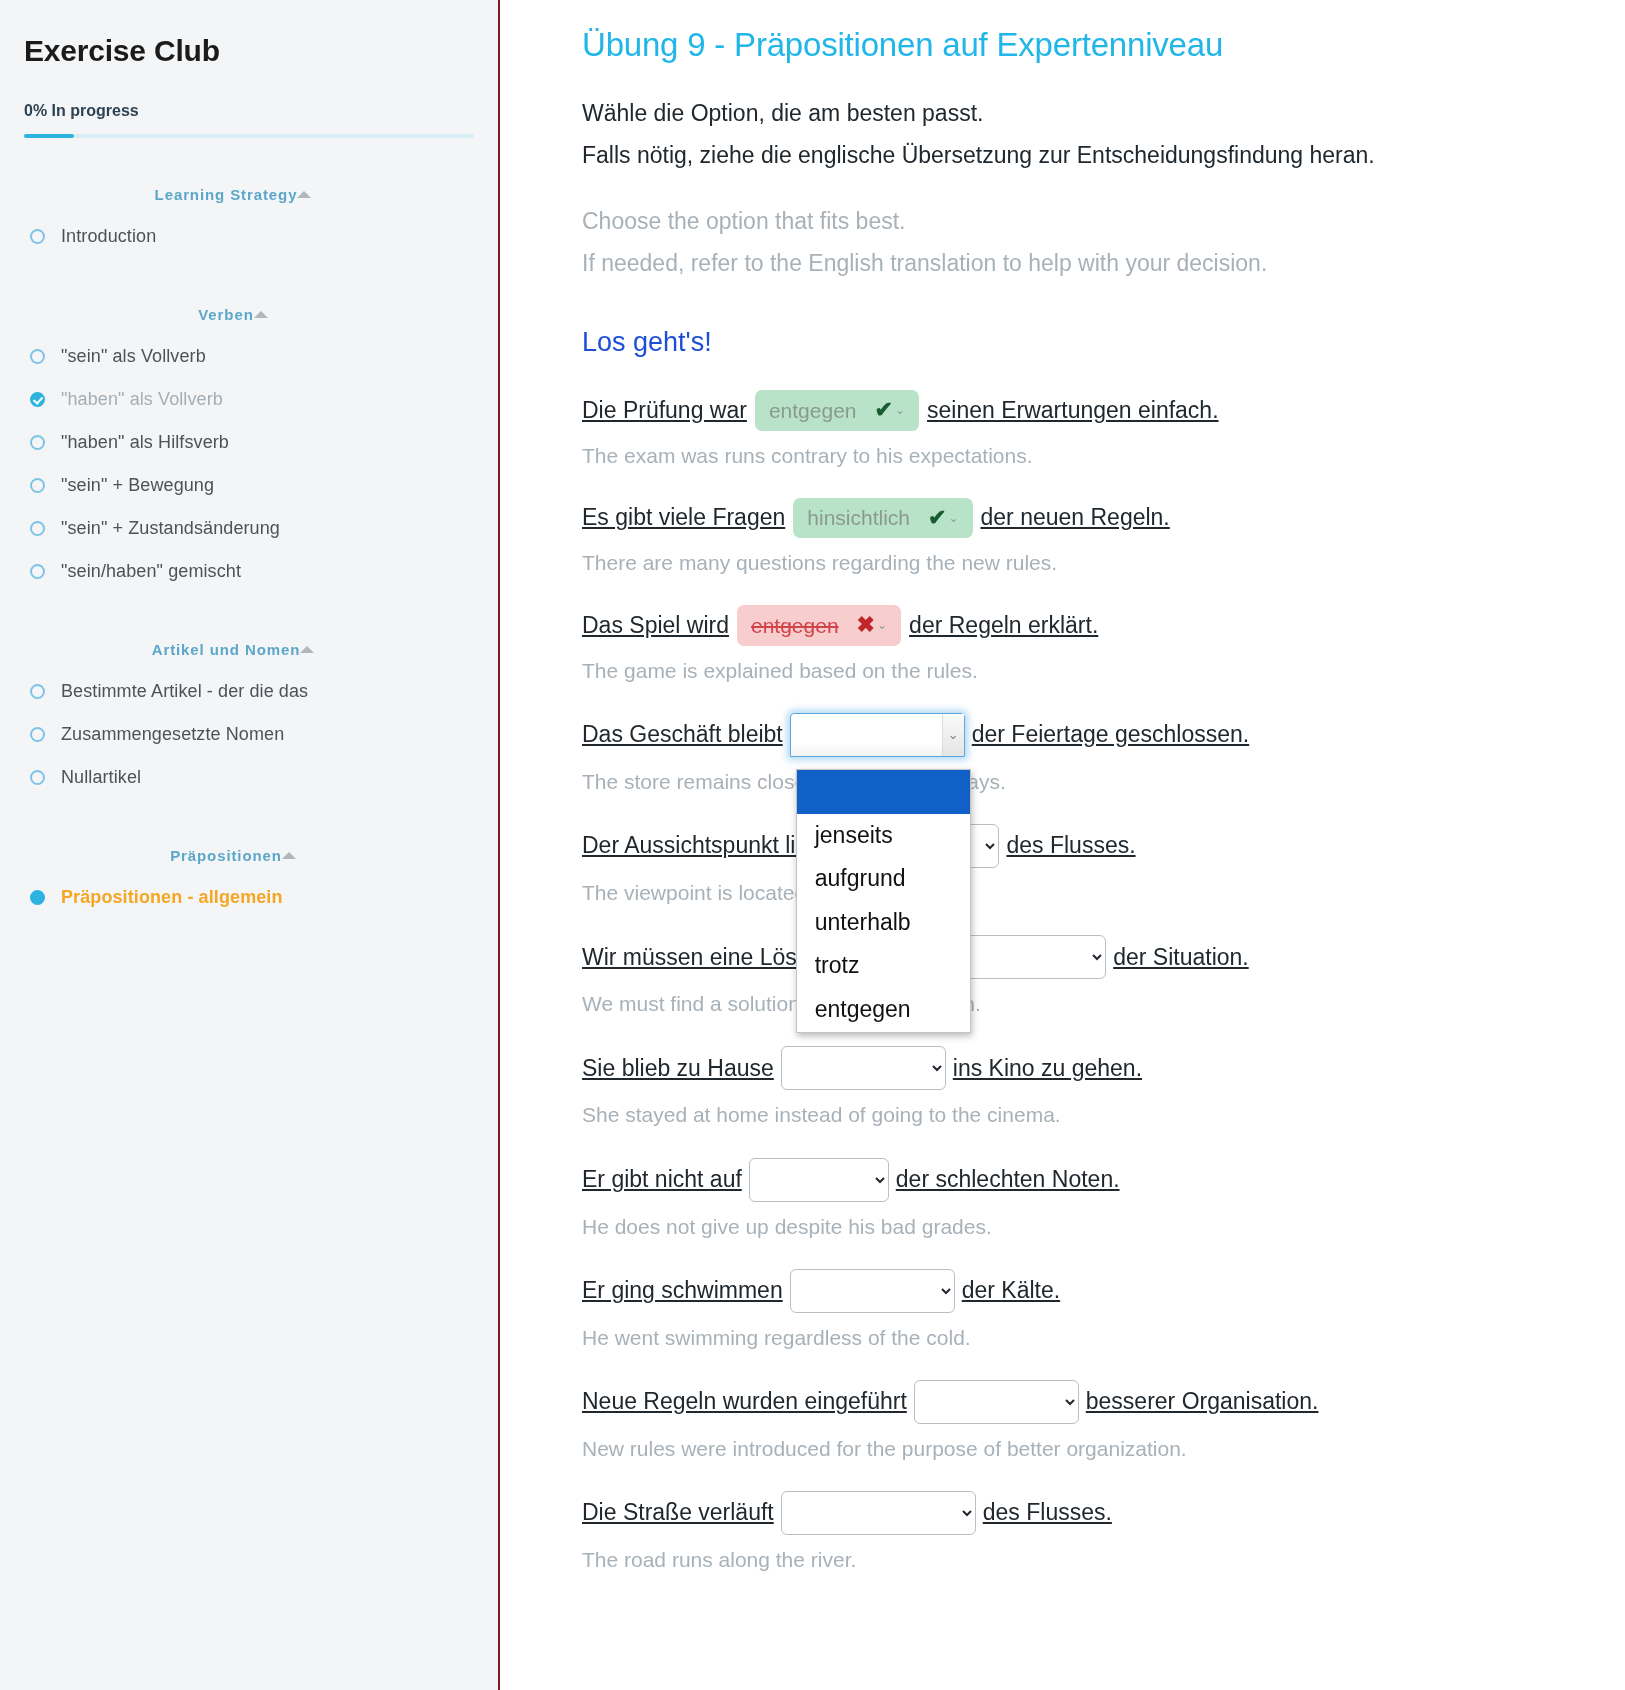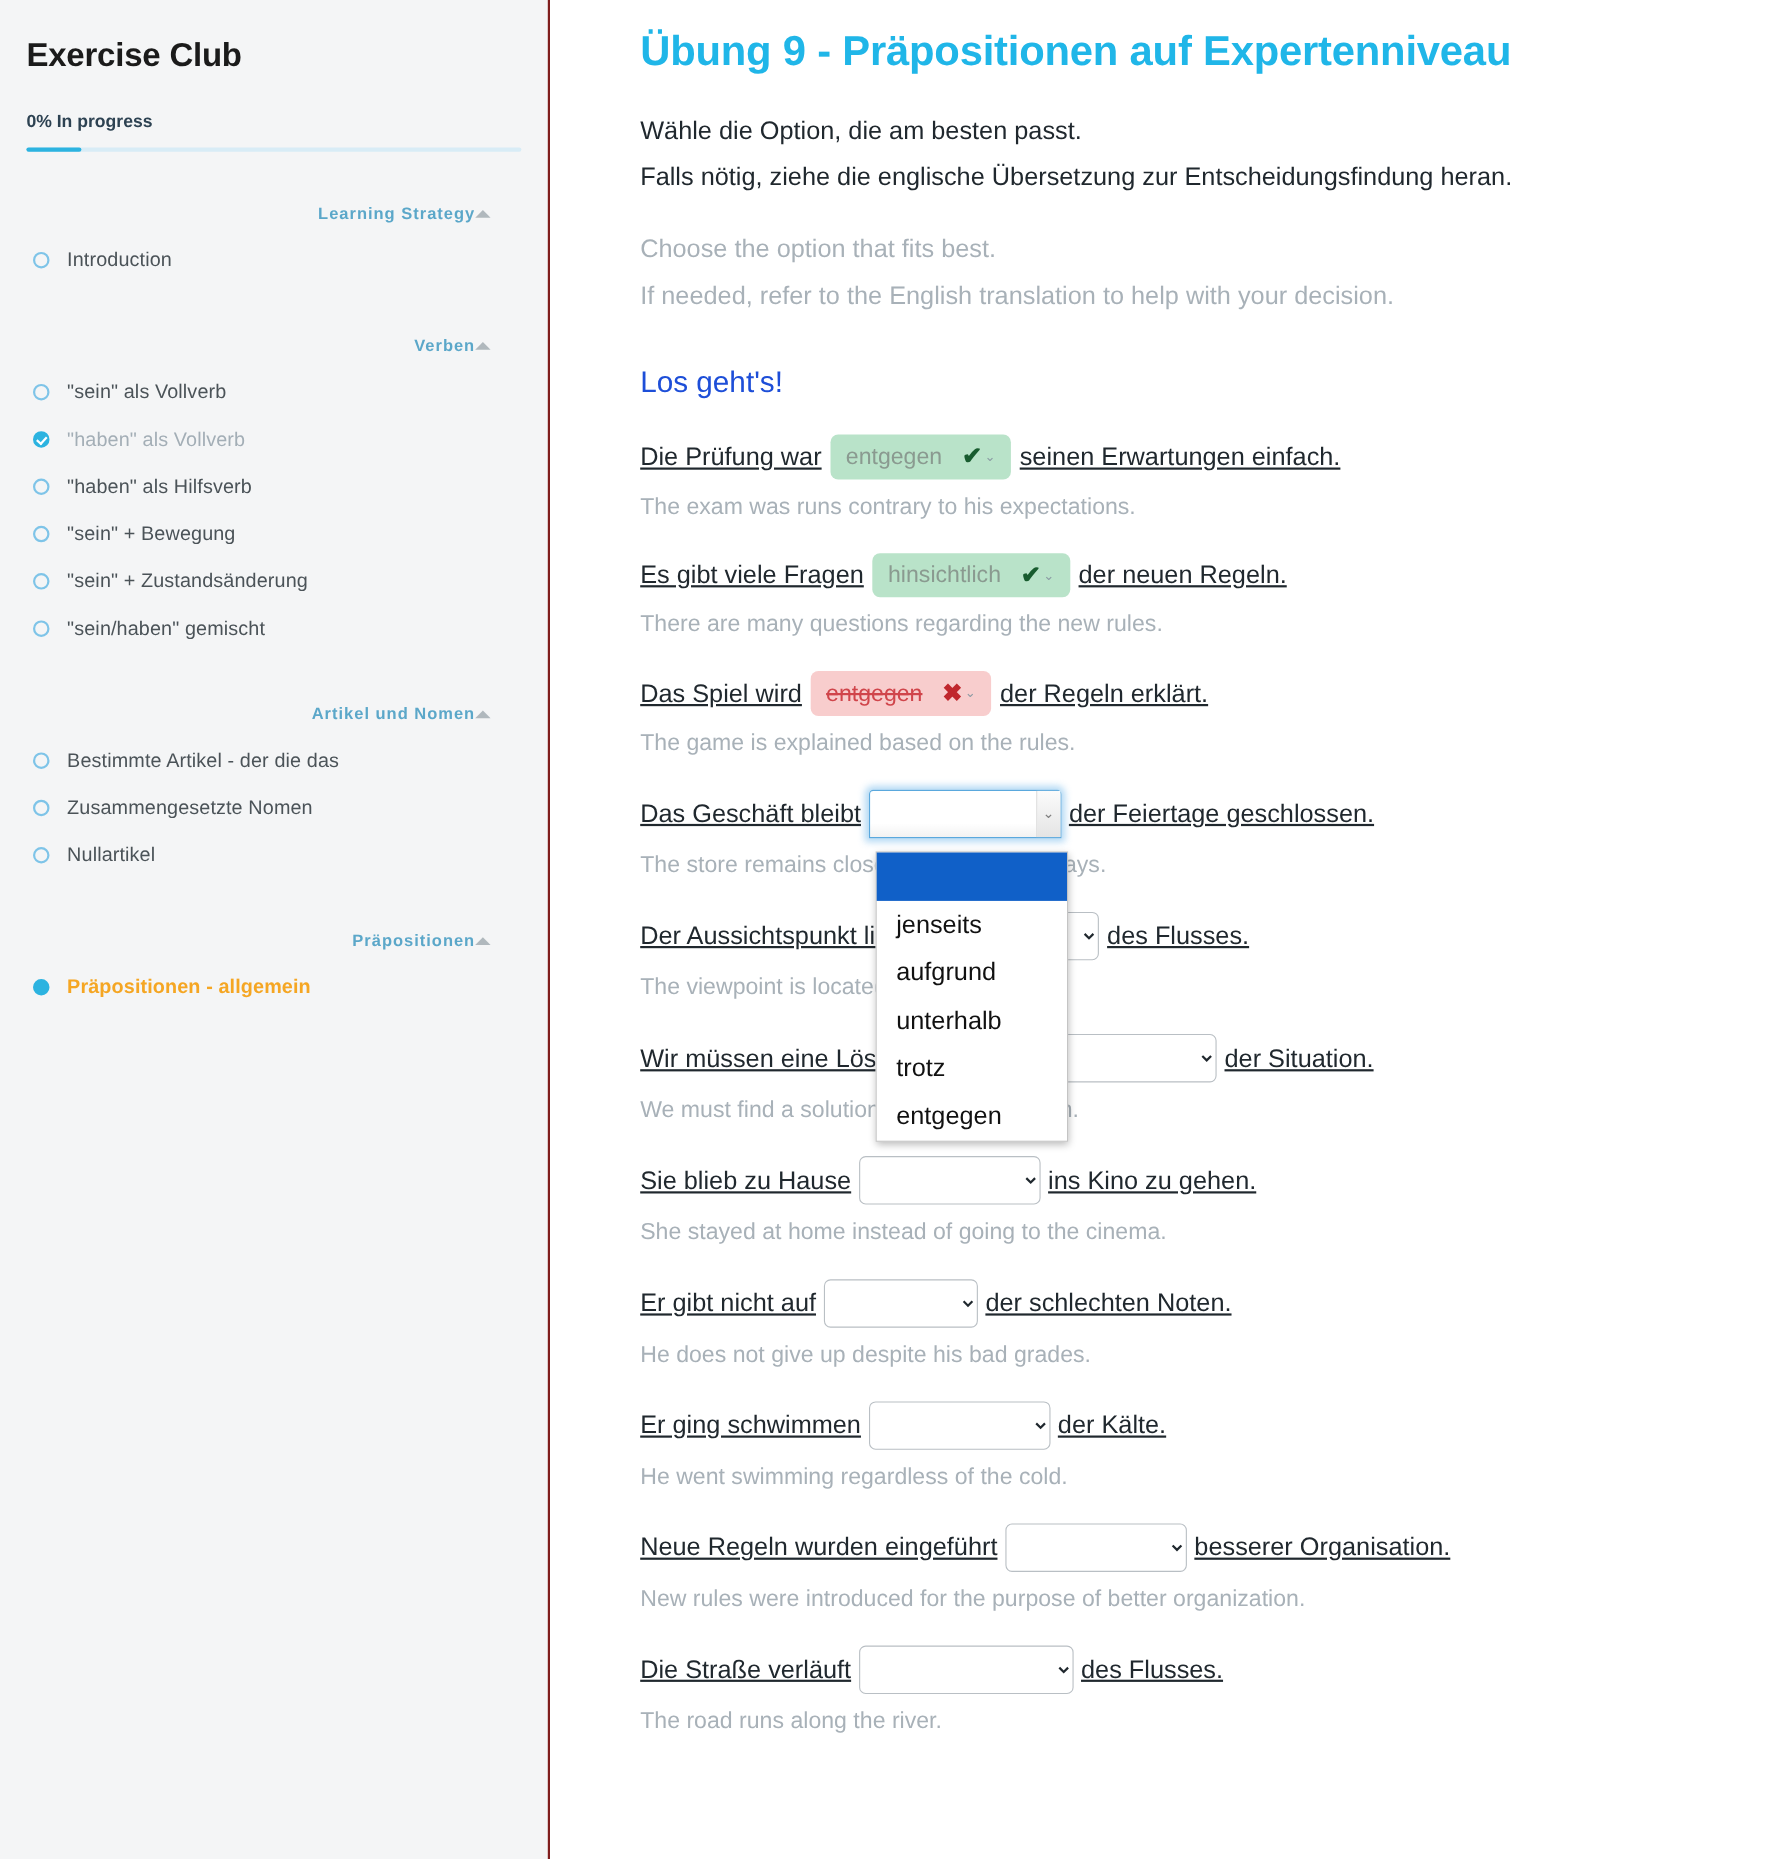--- a/index.html
+++ b/index.html
@@ -56,21 +56,21 @@
     height: 4px;
     width: 11%;
     background: #2cb3e0;
     border-radius: 2px;
   }
 
   .group { margin-top: 48px; }
   .group-header {
     display: flex;
     align-items: center;
-    justify-content: flex-end;
+    justify-content: center;
     padding: 0 24px 0 20px;
     cursor: pointer;
   }
   .group-title {
     font-size: 15px;
     font-weight: 700;
     color: #5ba7c9;
     letter-spacing: 0.9px;
   }
   .caret {
@@ -122,22 +122,22 @@
   .nav-item.current .nav-label { color: #f5a623; font-weight: 700; }
 
   
   .main {
     flex: 1;
     padding: 26px 40px 0 82px;
     position: relative;
     background: #ffffff;
   }
   h1.ex-title {
-    font-size: 38px;
-    font-weight: 700;
+    font-size: 33px;
+    font-weight: 400;
     color: #20b6e8;
     margin: 0 0 34px 0;
     letter-spacing: -0.2px;
   }
   .intro-line {
     font-size: 23px;
     color: #20282e;
     margin-bottom: 11px;
     line-height: 1.35;
   }

